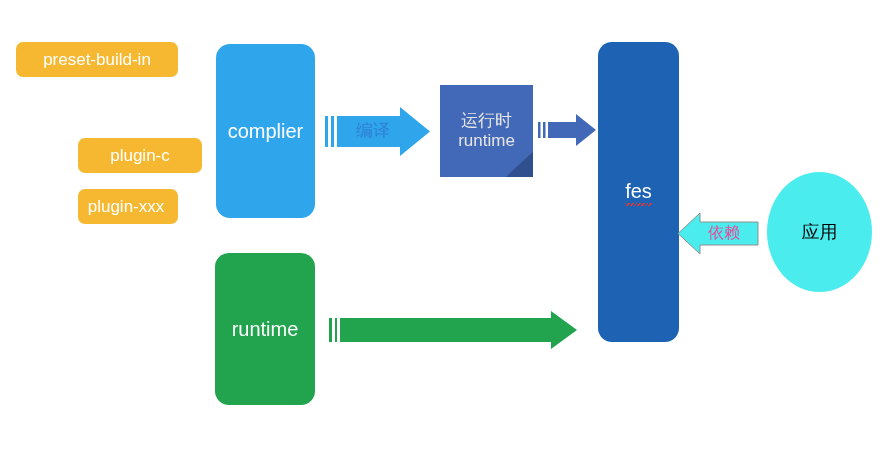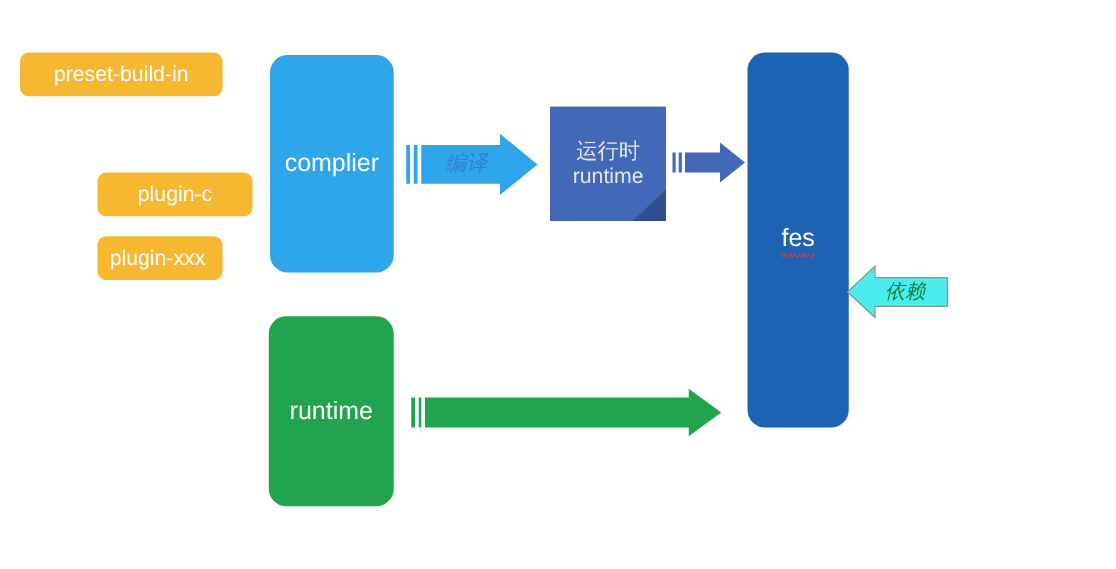--- a/index.html
+++ b/index.html
@@ -109,37 +109,36 @@
   
   .arrow-wrap { position: absolute; }
   .arrow-wrap svg { display: block; overflow: visible; }
   .arrow-label {
     position: absolute;
     display: flex;
     align-items: center;
     justify-content: center;
     font-size: 17px;
     pointer-events: none;
-    font-style: italic;
   }
 
   #arrow-compile { left: 325px; top: 107px; width: 105px; height: 49px; }
   #arrow-compile-label {
     left: 344px; top: 114px; width: 58px; height: 33px;
     color: #2F7FD6;
   }
 
   #arrow-plugins-fes { left: 538px; top: 112px; width: 58px; height: 36px; }
 
   #arrow-runtime-fes { left: 329px; top: 311px; width: 248px; height: 38px; }
 
   #arrow-depend { left: 678px; top: 212px; width: 80px; height: 43px; }
   #arrow-depend-label {
     left: 696px; top: 219px; width: 56px; height: 29px;
-    color: #15803d;
+    color: #ec4899;
     font-size: 16px;
   }
 
   
   #ellipse-app {
     left: 767px; top: 172px; width: 105px; height: 120px;
     background: #4BECEE;
     border-radius: 50%;
     color: #000000;
     font-size: 18px;
@@ -211,14 +210,17 @@
 
   <div class="arrow-wrap" id="arrow-depend">
     <svg width="80" height="43" viewBox="0 0 80 43">
       <path d="M0,21.5 L22,1 L22,10 L80,10 L80,33 L22,33 L22,42 Z" fill="#4BECEE" stroke="#8F8F8F" stroke-width="1"></path>
     </svg>
   </div>
   <div class="arrow-label" id="arrow-depend-label">
     <span>依赖</span>
   </div>
 
+  <div class="node" id="ellipse-app">
+    <span>应用</span>
+  </div>
 
 </div>
 
 </body></html>

